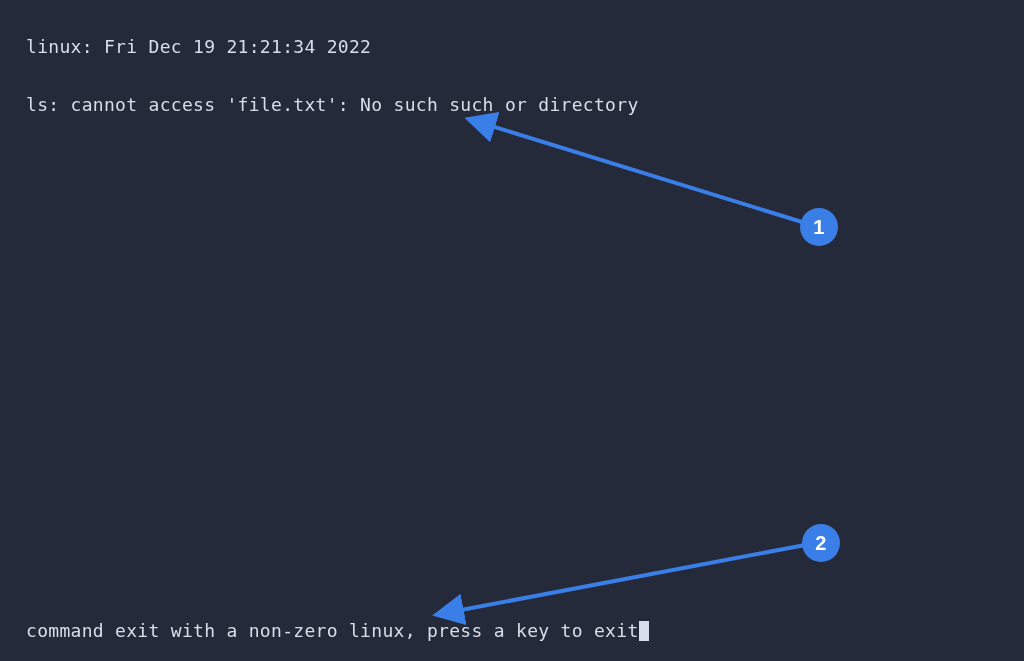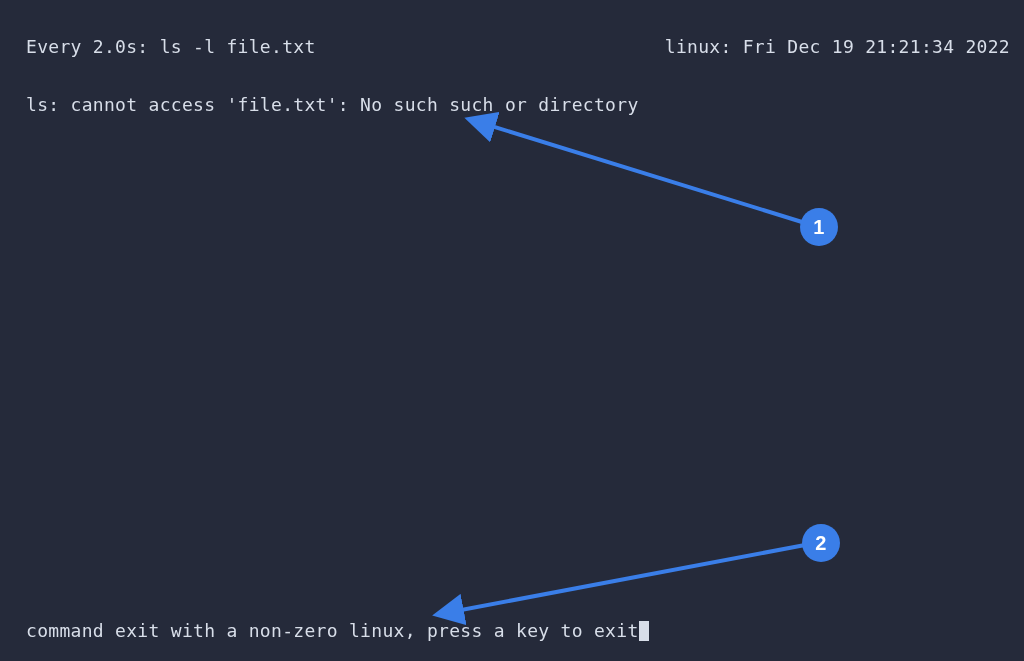--- a/index.html
+++ b/index.html
@@ -63,21 +63,20 @@
   svg.arrow {
     position: absolute;
     pointer-events: none;
     overflow: visible;
   }
 </style>
 </head>
 <body>
 
 <div class="header-line">
-  <span class="watch-left">Every 2.0s: ls -l file.txt</span>
   <span class="watch-right">linux: Fri Dec 19 21:21:34 2022</span>
 </div>
 
 <div class="output-line">ls: cannot access 'file.txt': No such such or directory</div>
 
 <div class="bottom-line">
   <span>command exit with a non-zero linux, press a key to exit</span><span class="cursor"></span>
 </div>
 
 <svg class="arrow" style="left:0;top:0" width="1024" height="661">

